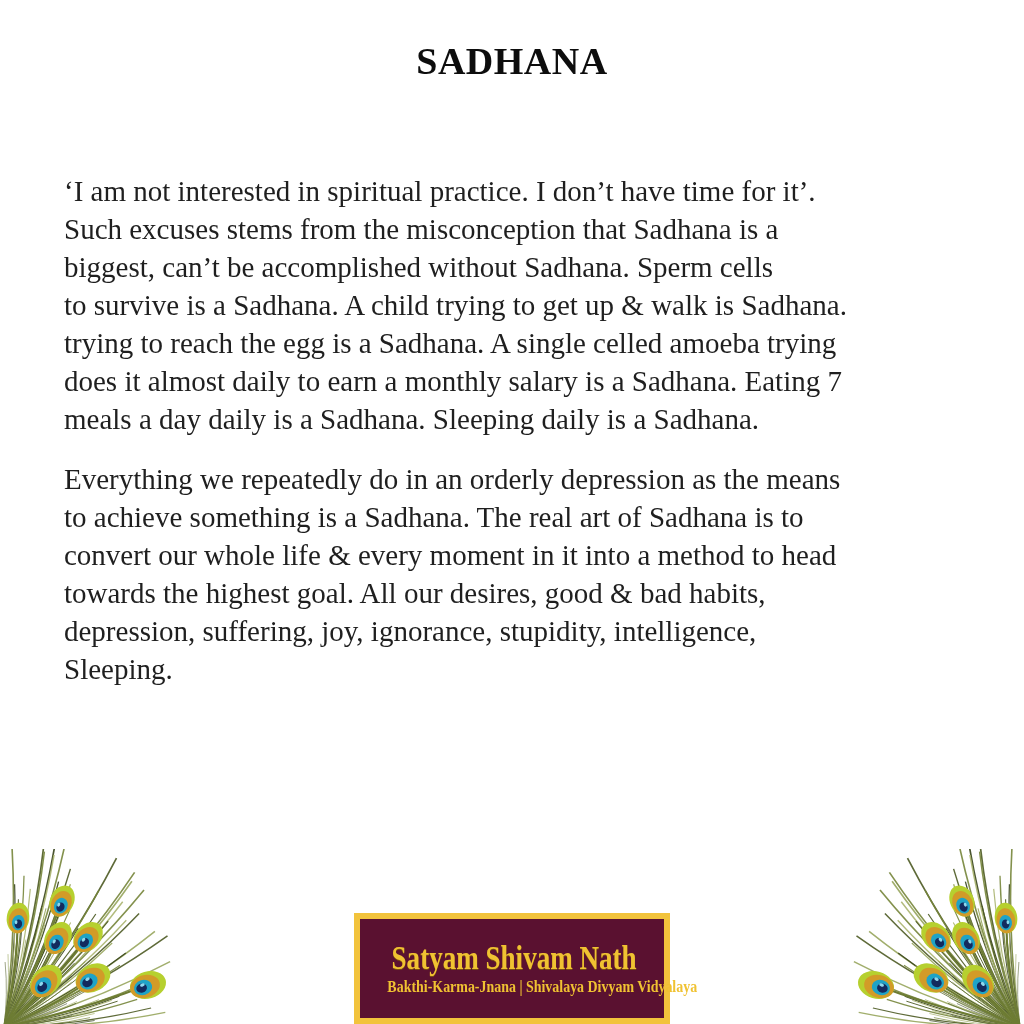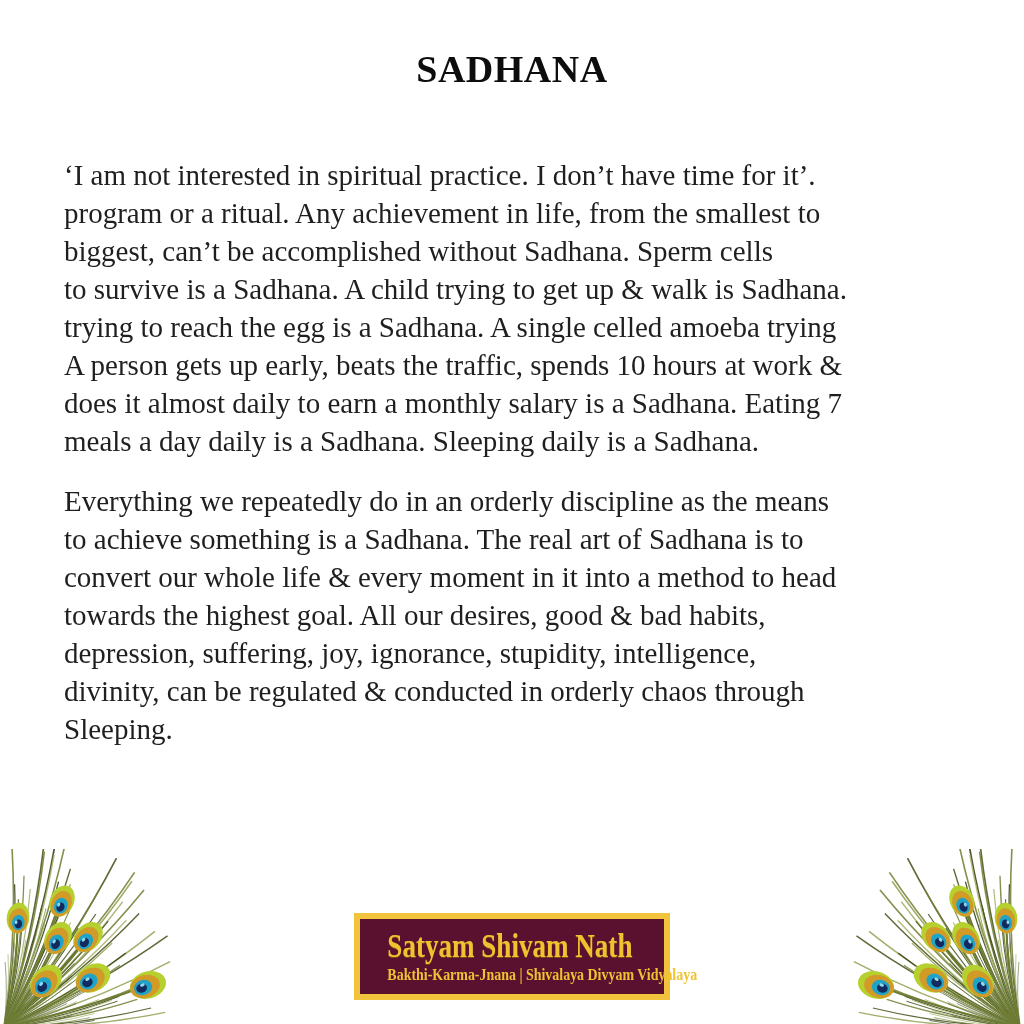--- a/index.html
+++ b/index.html
@@ -7,50 +7,50 @@
     position:relative;
     width:1024px;height:1024px;
     margin:0 auto;
     background:#ffffff;
     overflow:hidden;
     font-family:"Liberation Serif", serif;
   }
   .title{
     position:absolute;
     top:38px;left:0;right:0;
-    margin:8px;
+    margin:0;
     text-align:center;
     font-size:38px;
     line-height:46px;
     font-weight:bold;
     letter-spacing:0.5px;
     color:#0d0d0d;
   }
   .content{
     position:absolute;
     top:156px;left:64px;right:48px;
     color:#1f1f1f;
     font-size:29px;
     line-height:38px;
   }
-  .para{margin:0 0 22px 0;}
+  .para{margin:16px 0 22px 0;}
   .line{display:block;white-space:nowrap;}
   .banner{
     position:absolute;
     left:50%;top:913px;
     transform:translateX(-50%);
-    width:316px;height:87px;
+    width:316px;height:111px;
     box-sizing:border-box;
     background:#5a1130;
     border:6px solid #f2c33c;
     display:flex;
     flex-direction:column;
     align-items:center;
     justify-content:center;
-    text-align:left;
+    text-align:right;
   }
   .banner-title{
     display:block;
     width:100%;
     font-weight:bold;
     font-size:33px;
     line-height:36px;
     color:#f0c232;
     transform:scaleX(0.82);
     text-shadow:0 1px 0 #7a4d10;
@@ -77,35 +77,33 @@
 </head>
 <body>
 
 <div class="page">
 
   <h1 class="title">SADHANA</h1>
 
   <div class="content">
     <p class="para">
       <span class="line">‘I am not interested in spiritual practice. I don’t have time for it’.</span>
-      <span class="line">program or a ritual. Any achievement in life, from the smallest to</span>
+      <span class="line">Such excuses stems from the misconception that Sadhana is a</span>
       <span class="line">biggest, can’t be accomplished without Sadhana. Sperm cells</span>
       <span class="line">to survive is a Sadhana. A child trying to get up &amp; walk is Sadhana.</span>
       <span class="line">trying to reach the egg is a Sadhana. A single celled amoeba trying</span>
-      <span class="line">A person gets up early, beats the traffic, spends 10 hours at work &amp;</span>
       <span class="line">does it almost daily to earn a monthly salary is a Sadhana. Eating 7</span>
       <span class="line">meals a day daily is a Sadhana. Sleeping daily is a Sadhana.</span>
     </p>
     <p class="para">
-      <span class="line">Everything we repeatedly do in an orderly discipline as the means</span>
+      <span class="line">Everything we repeatedly do in an orderly depression as the means</span>
       <span class="line">to achieve something is a Sadhana. The real art of Sadhana is to</span>
       <span class="line">convert our whole life &amp; every moment in it into a method to head</span>
       <span class="line">towards the highest goal. All our desires, good &amp; bad habits,</span>
       <span class="line">depression, suffering, joy, ignorance, stupidity, intelligence,</span>
-      <span class="line">divinity, can be regulated &amp; conducted in orderly chaos through</span>
       <span class="line">Sleeping.</span>
     </p>
   </div>
 
   <div class="banner">
     <span class="banner-title">Satyam Shivam Nath</span>
     <span class="banner-subtitle">Bakthi-Karma-Jnana | Shivalaya Divyam Vidyalaya</span>
   </div>
 
   <svg id="feather-left" class="feather feather-left" viewBox="0 0 210 175">

